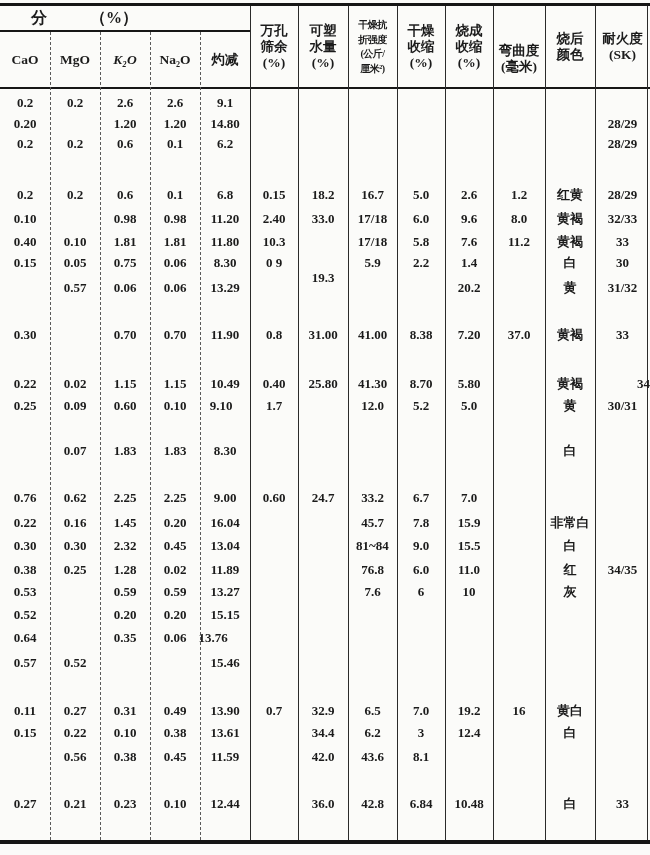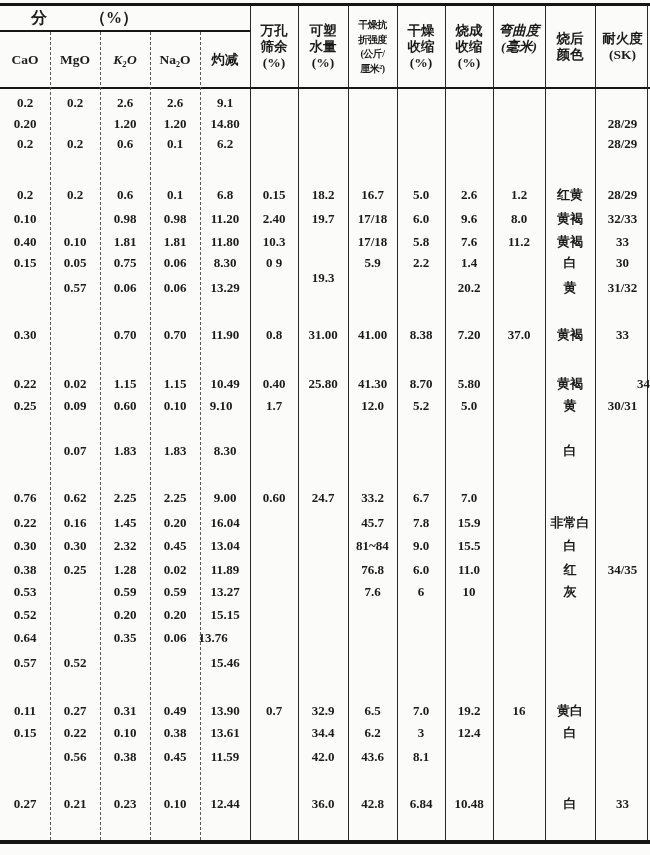--- a/index.html
+++ b/index.html
@@ -79,21 +79,21 @@
       <div class="col-hdr" style="top: 8px; height: 78px; left: 397px; width: 48px;">
         <span>干燥</span>
         <span>收缩</span>
         <span>(%)</span>
       </div>
       <div class="col-hdr" style="top: 8px; height: 78px; left: 445px; width: 48px;">
         <span>烧成</span>
         <span>收缩</span>
         <span>(%)</span>
       </div>
-      <div class="col-hdr" style="top: 0; height: 78px; left: 493px; width: 52px; font-style: italic;">
+      <div class="col-hdr" style="top: 20px; height: 78px; left: 493px; width: 52px;">
         <span>弯曲度</span>
         <span>(毫米)</span>
       </div>
       <div class="col-hdr" style="top: 8px; height: 78px; left: 545px; width: 50px;">
         <span>烧后</span>
         <span>颜色</span>
       </div>
       <div class="col-hdr" style="top: 8px; height: 78px; left: 595px; width: 55px;">
         <span>耐火度</span>
         <span>(SK)</span>
@@ -175,21 +175,21 @@
         <div class="cell" style="left: 545px; width: 50px;">红黄</div>
         <div class="cell" style="left: 595px; width: 55px;">28/29</div>
       </div>
       <div class="row" style="top: 208px;">
         <div class="cell" style="left: 0px; width: 50px;">0.10</div>
         <div class="cell" style="left: 50px; width: 50px;"></div>
         <div class="cell" style="left: 100px; width: 50px;">0.98</div>
         <div class="cell" style="left: 150px; width: 50px;">0.98</div>
         <div class="cell" style="left: 200px; width: 50px;">11.20</div>
         <div class="cell" style="left: 250px; width: 48px;">2.40</div>
-        <div class="cell" style="left: 298px; width: 50px;">19.7</div>
+        <div class="cell" style="left: 298px; width: 50px;">33.0</div>
         <div class="cell" style="left: 348px; width: 49px;">17/18</div>
         <div class="cell" style="left: 397px; width: 48px;">6.0</div>
         <div class="cell" style="left: 445px; width: 48px;">9.6</div>
         <div class="cell" style="left: 493px; width: 52px;">8.0</div>
         <div class="cell" style="left: 545px; width: 50px;">黄褐</div>
         <div class="cell" style="left: 595px; width: 55px;">32/33</div>
       </div>
       <div class="row" style="top: 231px;">
         <div class="cell" style="left: 0px; width: 50px;">0.40</div>
         <div class="cell" style="left: 50px; width: 50px;">0.10</div>

